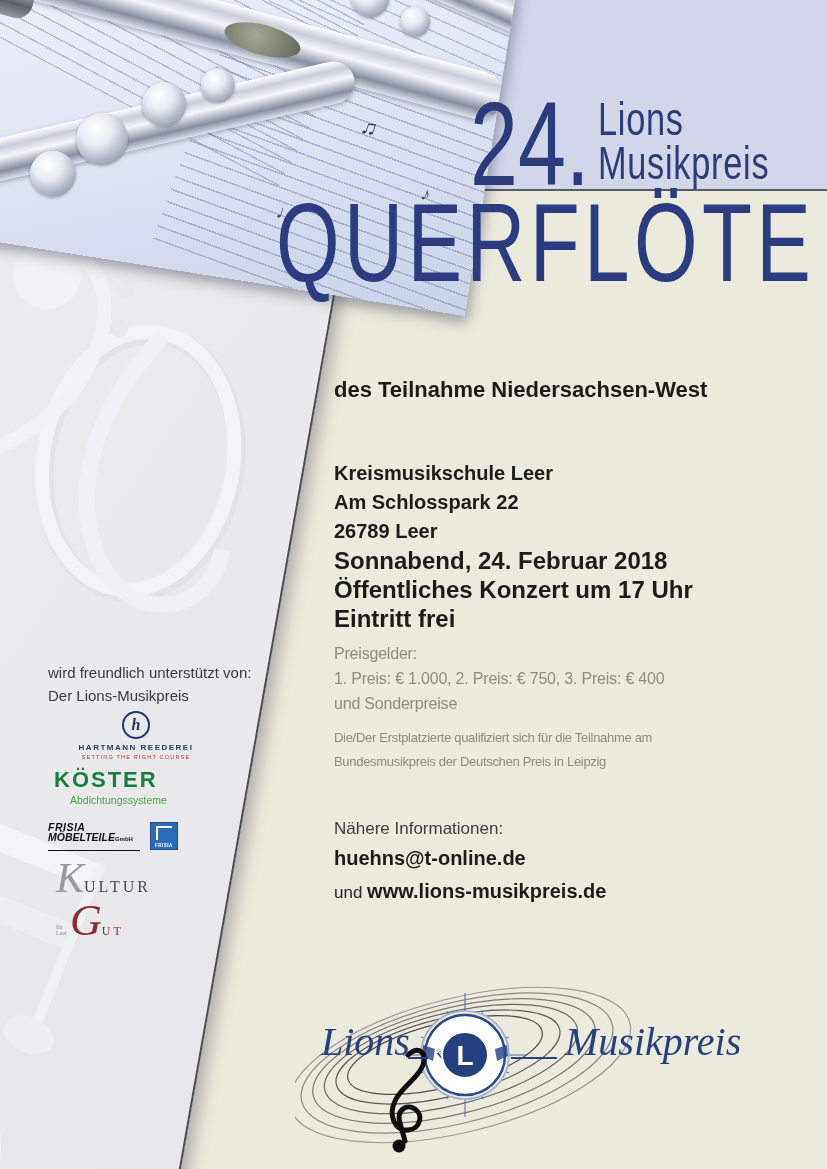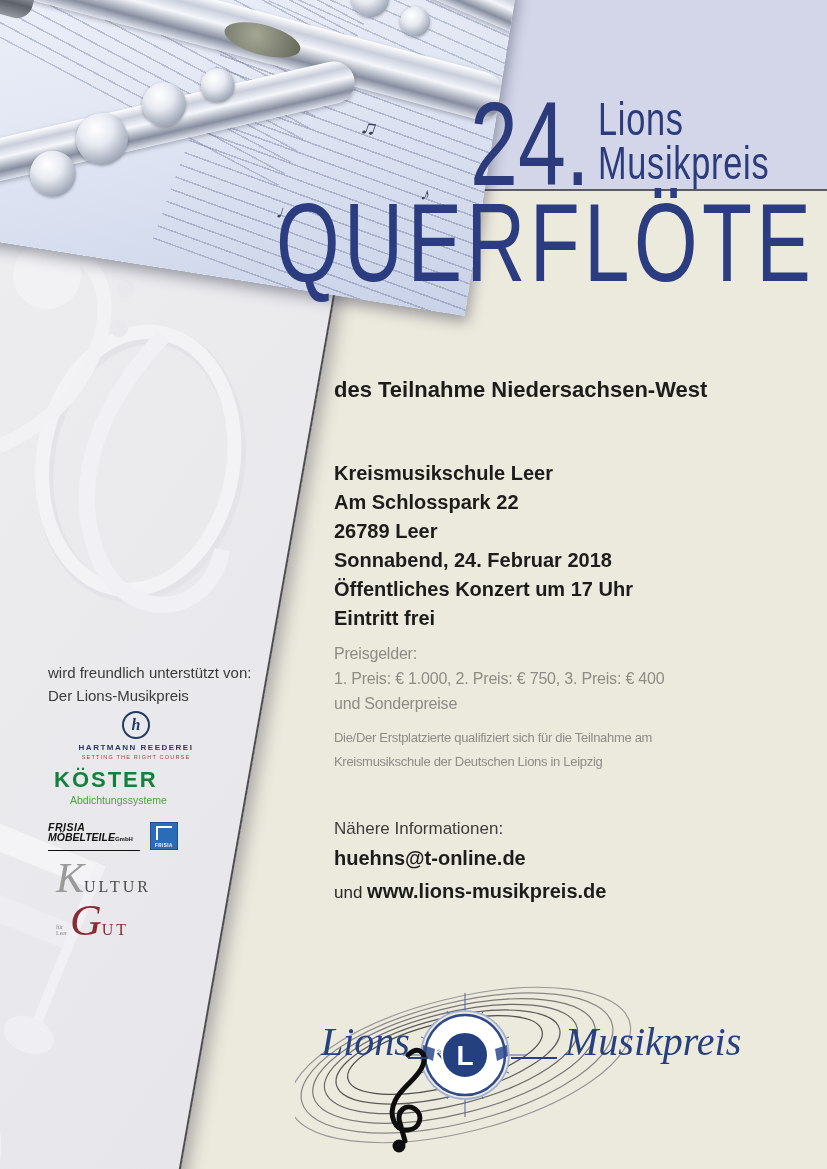--- a/index.html
+++ b/index.html
@@ -40,21 +40,21 @@
     font-size:118px;line-height:1;}
   .brand{position:absolute;left:598px;top:97px;z-index:4;color:#2b3b7c;
     font-size:47px;line-height:44px;letter-spacing:1px;}
   .instrument{position:absolute;left:276px;top:187px;z-index:4;color:#2b3d80;
     font-size:112px;line-height:1;letter-spacing:6px;white-space:nowrap;}
 
   
   .blk{position:absolute;left:334px;color:#1c1c1c;z-index:4;}
   .subtitle{top:377px;font-size:22px;font-weight:bold;}
   .venue{top:448px;font-size:20px;font-weight:bold;line-height:29px;margin-top:11px;}
-  .event{top:546px;font-size:20px;font-weight:bold;line-height:29px;}
+  .event{top:546px;font-size:24px;font-weight:bold;line-height:29px;}
   .prizes{top:641px;font-size:16px;line-height:25px;color:#8d8d86;letter-spacing:-.2px;}
   .qual{top:726px;font-size:13px;line-height:24px;color:#8d8d86;letter-spacing:-.3px;white-space:nowrap;}
   .info-h{top:819px;font-size:17px;color:#3d3d3d;}
   .info-mail{top:847px;font-size:20px;font-weight:bold;}
   .info-web{top:880px;font-size:17px;color:#2a2a2a;}
   .info-web b{font-size:20px;color:#1c1c1c;text-align:right;}
 
   
   .sidebar{position:absolute;left:48px;top:661px;width:250px;z-index:4;}
   .sb-head{font-size:15px;line-height:23px;color:#3a3a3a;}
@@ -79,21 +79,21 @@
   .fris-badge-f{position:absolute;left:5px;top:3px;width:14px;height:12px;
     border:2px solid #fff;border-right:none;border-bottom:none;}
   .fris-badge-t{position:absolute;left:0;bottom:1px;width:100%;text-align:center;
     color:#fff;font-size:4.5px;font-weight:bold;letter-spacing:.5px;}
   .lg-kult{top:196px;left:8px;width:160px;font-family:"Liberation Serif",serif;}
   .kult-row{line-height:1;}
   .kult-k{font-style:italic;font-size:42px;color:#9a9a9a;}
   .kult-ultur{font-size:16px;letter-spacing:3px;color:#4a4a4a;}
   .kult-small{font-size:6px;color:#8a8a8a;display:inline-block;width:14px;line-height:6px;}
   .kult-g{font-style:italic;font-size:44px;color:#8b2a33;}
-  .kult-ut{font-size:16px;letter-spacing:3px;color:#8b2a33;}
+  .kult-ut{font-size:12px;letter-spacing:3px;color:#8b2a33;}
 
   
   .footer{position:absolute;left:295px;top:985px;width:532px;height:184px;z-index:4;}
   .footer svg{position:absolute;left:0;top:0;}
   .f-word{position:absolute;top:33px;font-family:"Liberation Serif",serif;
     font-style:italic;font-size:40px;color:#27407f;}
   .f-lions{left:26px;}
   .f-musik{left:270px;}
   .f-line{position:absolute;top:72px;height:2px;background:#27407f;}
   .f-line1{left:113px;width:20px;}
@@ -168,21 +168,21 @@
 </div>
 
 <div class="blk prizes">
   <div>Preisgelder:</div>
   <div>1. Preis: € 1.000, 2. Preis: € 750, 3. Preis: € 400</div>
   <div>und Sonderpreise</div>
 </div>
 
 <div class="blk qual">
   <div>Die/Der Erstplatzierte qualifiziert sich für die Teilnahme am</div>
-  <div>Kreismusikschule der Deutschen Lions in Leipzig</div>
+  <div>Bundesmusikpreis der Deutschen Preis in Leipzig</div>
 </div>
 
 <div class="blk info-h">Nähere Informationen:</div>
 <div class="blk info-mail">huehns@t-online.de</div>
 <div class="blk info-web">
   <span>und</span>
   <b>www.lions-musikpreis.de</b>
 </div>
 
 <div class="sidebar">

